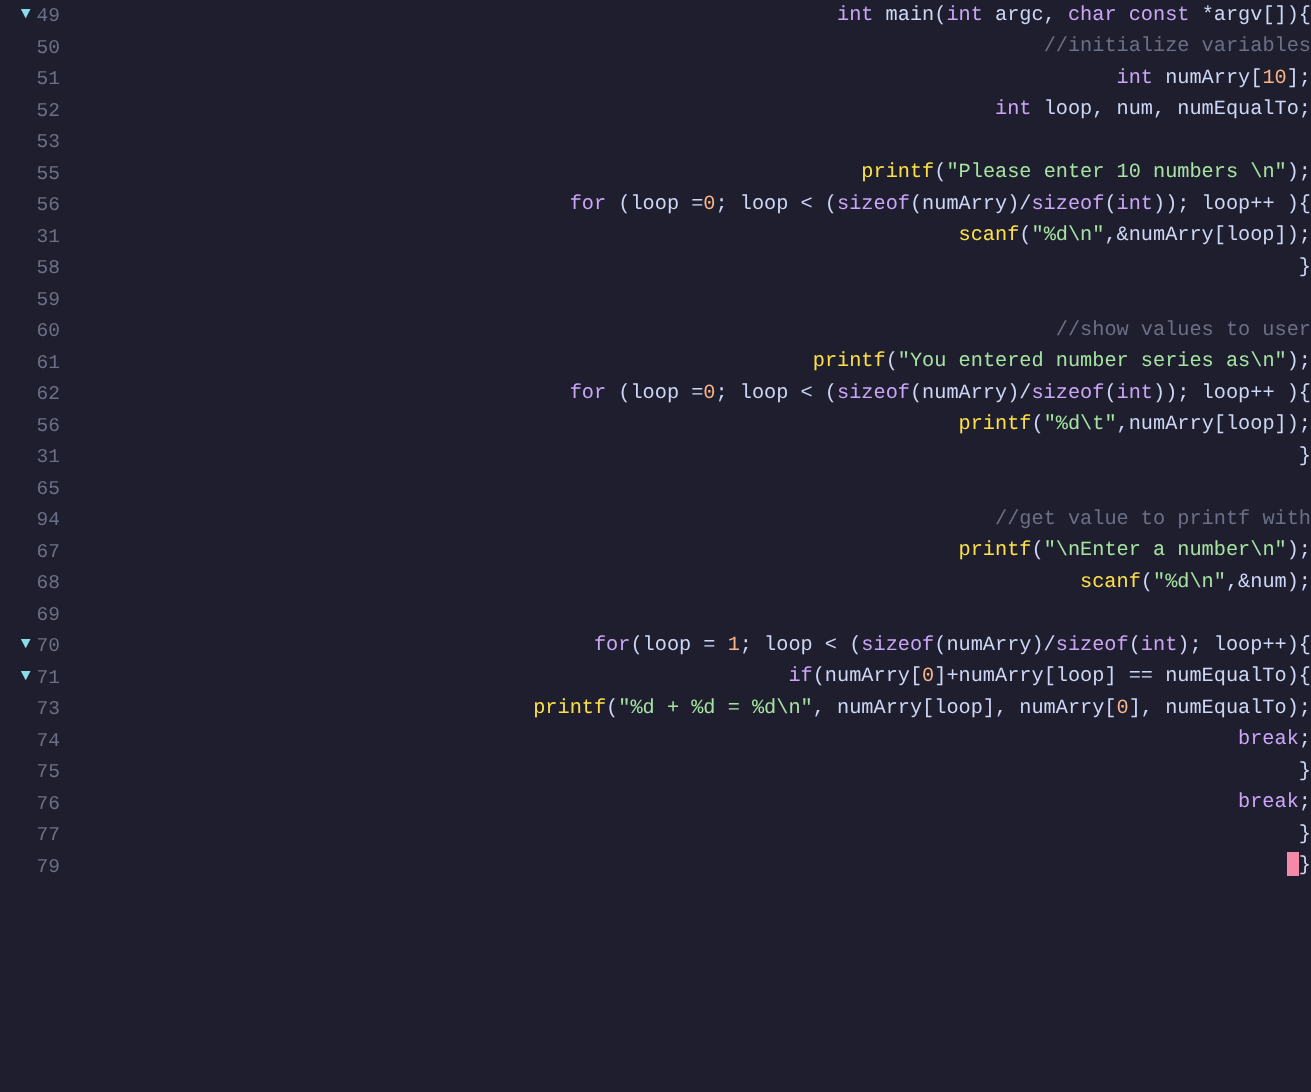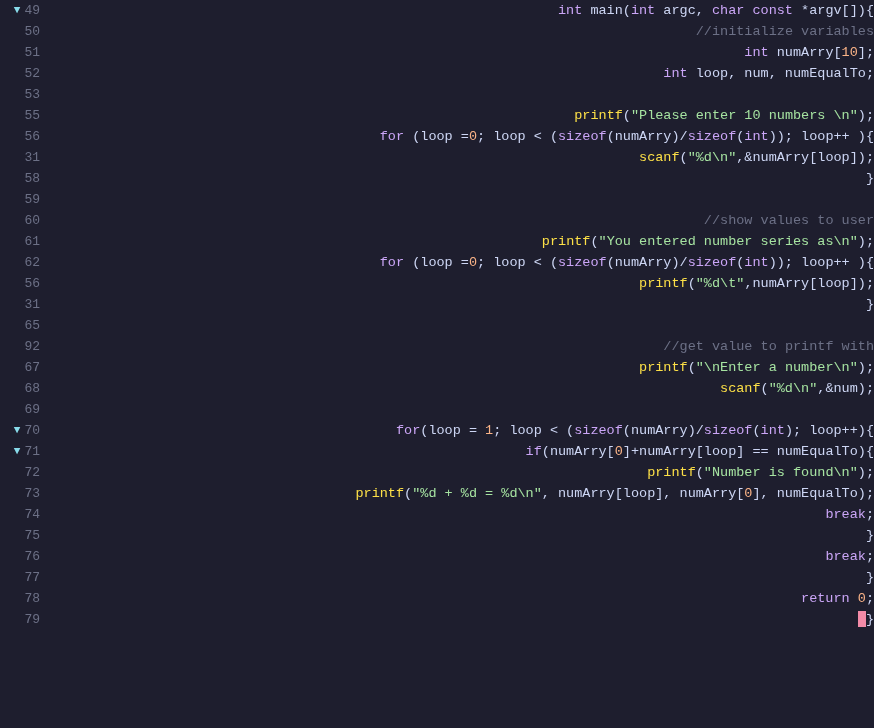--- a/index.html
+++ b/index.html
@@ -180,21 +180,21 @@
       <div class="line">
         <div class="line-number">
           <span class="arrow"></span>
           <span>65</span>
         </div>
         <div class="line-content"></div>
       </div>
       <div class="line">
         <div class="line-number">
           <span class="arrow"></span>
-          <span>92</span>
+          <span>94</span>
         </div>
         <div class="line-content">    <span class="cm">//get value to printf with</span></div>
       </div>
       <div class="line">
         <div class="line-number">
           <span class="arrow"></span>
           <span>67</span>
         </div>
         <div class="line-content">    <span class="fn">printf</span>(<span class="str">"\nEnter a number\n"</span>);</div>
       </div>
@@ -222,27 +222,20 @@
       <div class="line">
         <div class="line-number">
           <span class="arrow">▼</span>
           <span>71</span>
         </div>
         <div class="line-content">        <span class="kw">if</span>(numArry[<span class="num">0</span>]+numArry[loop] == numEqualTo){</div>
       </div>
       <div class="line">
         <div class="line-number">
           <span class="arrow"></span>
-          <span>72</span>
-        </div>
-        <div class="line-content">            <span class="fn">printf</span>(<span class="str">"Number is found\n"</span>);</div>
-      </div>
-      <div class="line">
-        <div class="line-number">
-          <span class="arrow"></span>
           <span>73</span>
         </div>
         <div class="line-content">            <span class="fn">printf</span>(<span class="str">"%d + %d = %d\n"</span>, numArry[loop], numArry[<span class="num">0</span>], numEqualTo);</div>
       </div>
       <div class="line">
         <div class="line-number">
           <span class="arrow"></span>
           <span>74</span>
         </div>
         <div class="line-content">            <span class="kw">break</span>;</div>
@@ -260,27 +253,20 @@
           <span>76</span>
         </div>
         <div class="line-content">        <span class="kw">break</span>;</div>
       </div>
       <div class="line">
         <div class="line-number">
           <span class="arrow"></span>
           <span>77</span>
         </div>
         <div class="line-content">    }</div>
-      </div>
-      <div class="line">
-        <div class="line-number">
-          <span class="arrow"></span>
-          <span>78</span>
-        </div>
-        <div class="line-content">    <span class="kw">return</span> <span class="num">0</span>;</div>
       </div>
       <div class="line">
         <div class="line-number">
           <span class="arrow"></span>
           <span>79</span>
         </div>
         <div class="line-content"><span class="cursor-block"></span><span>}</span></div>
       </div>
     </div>
 </div>

